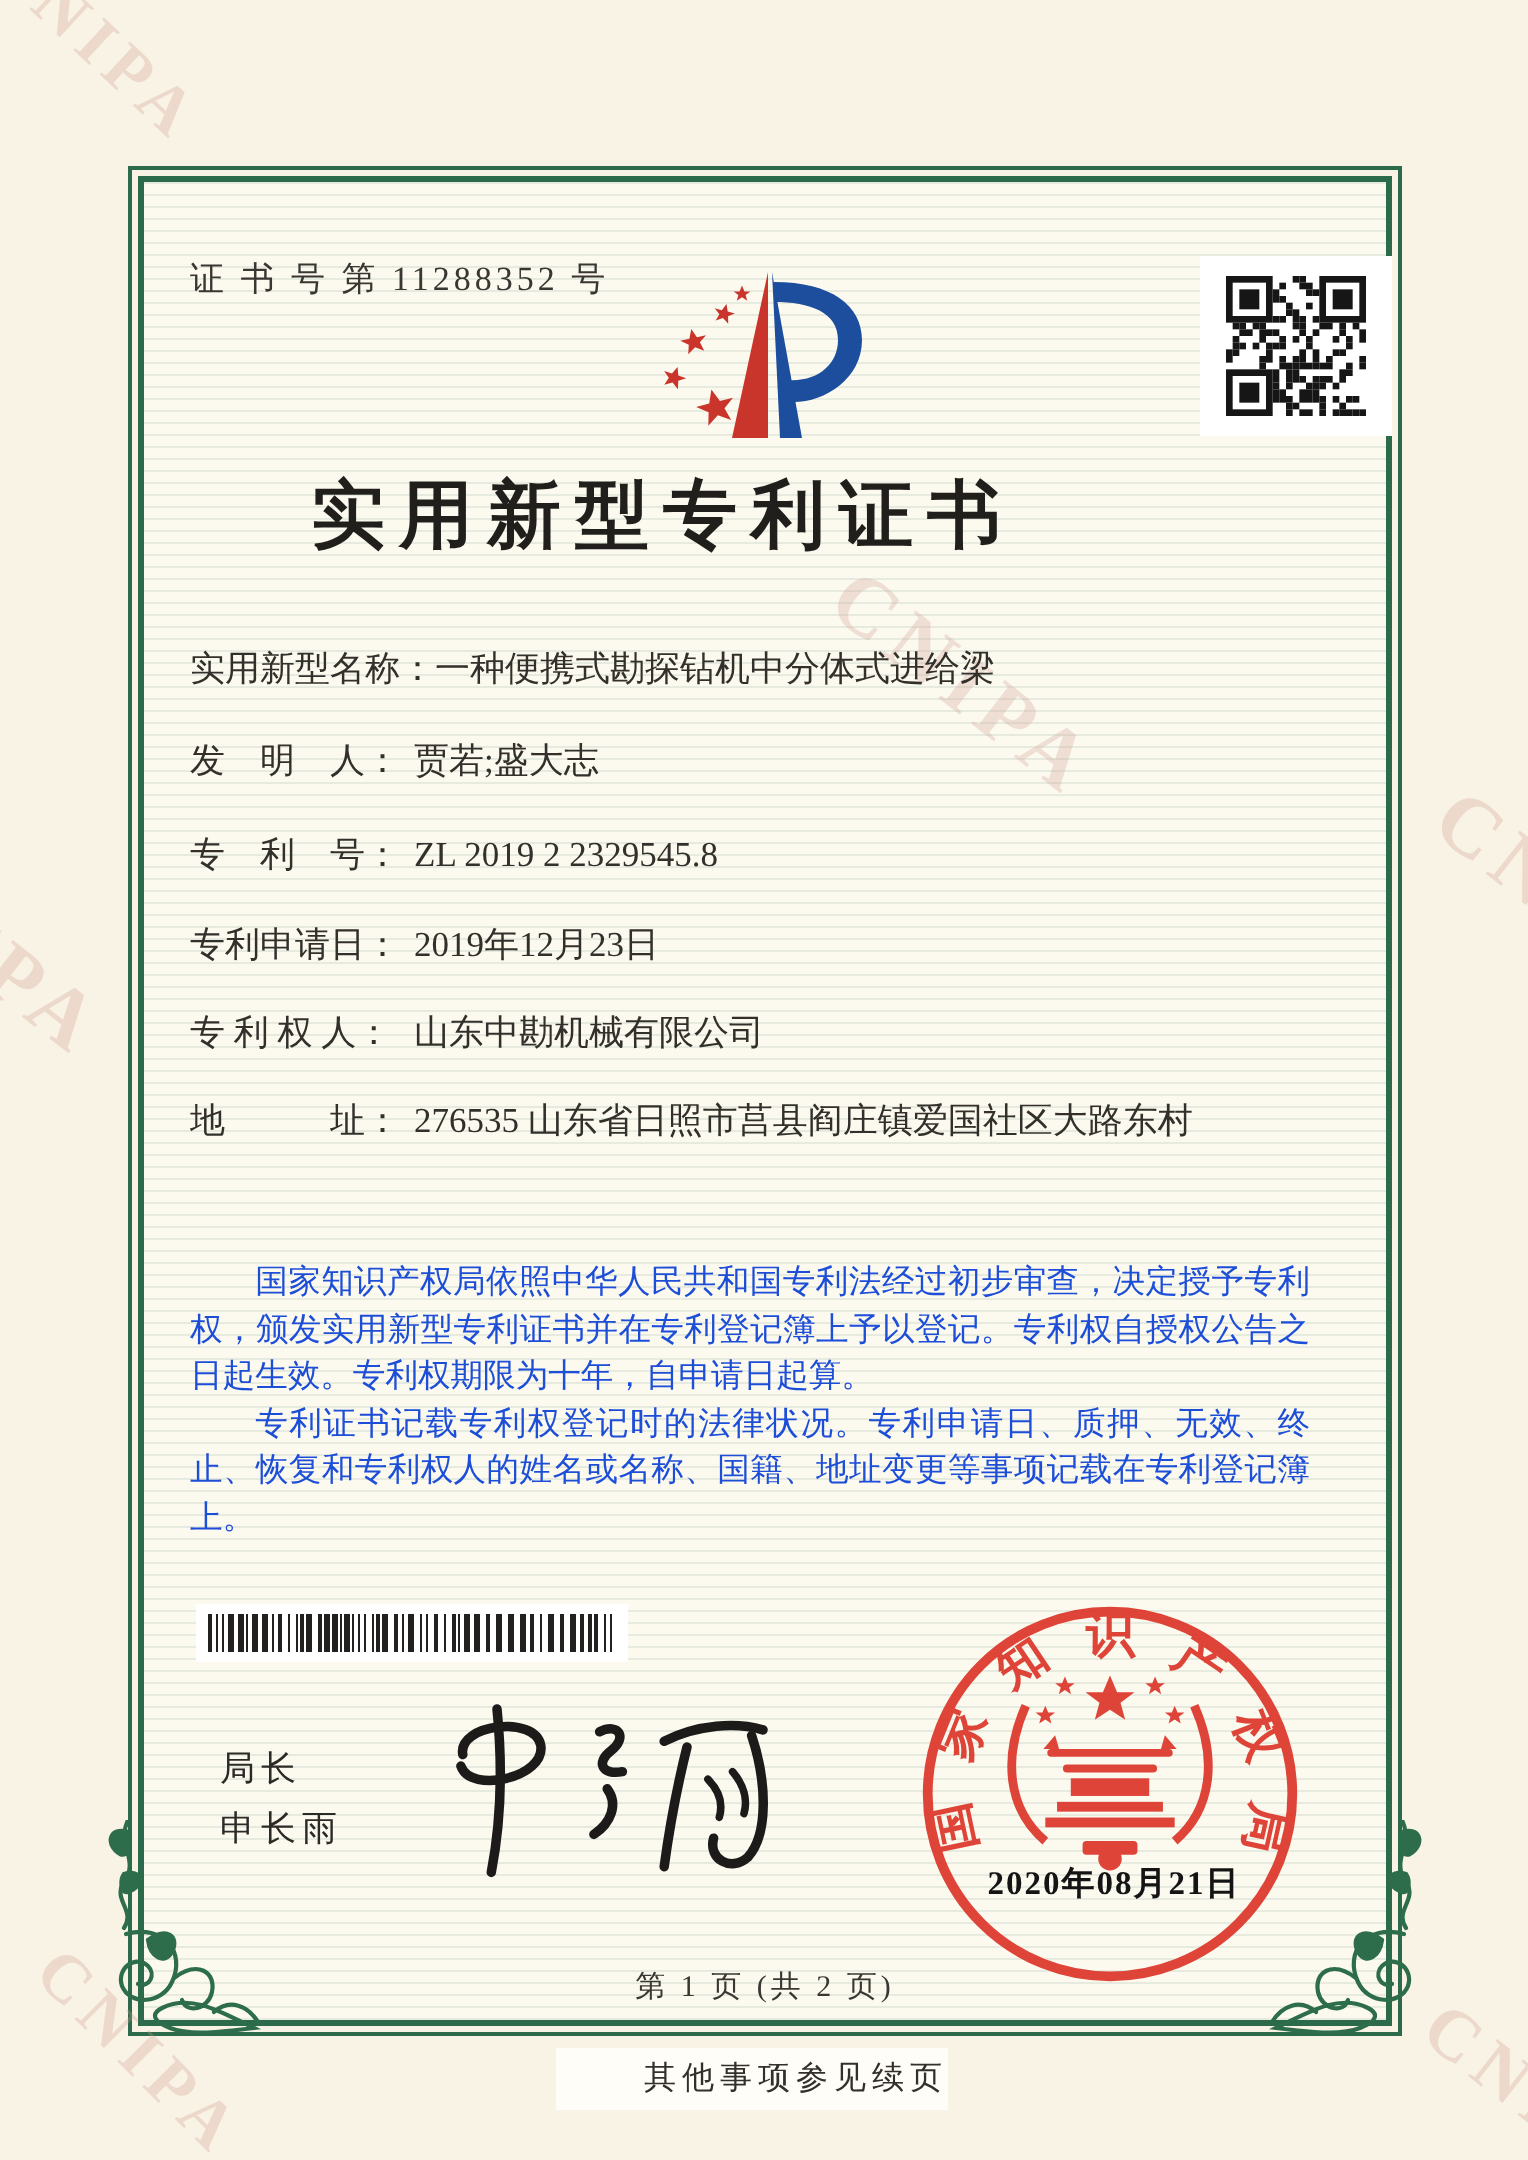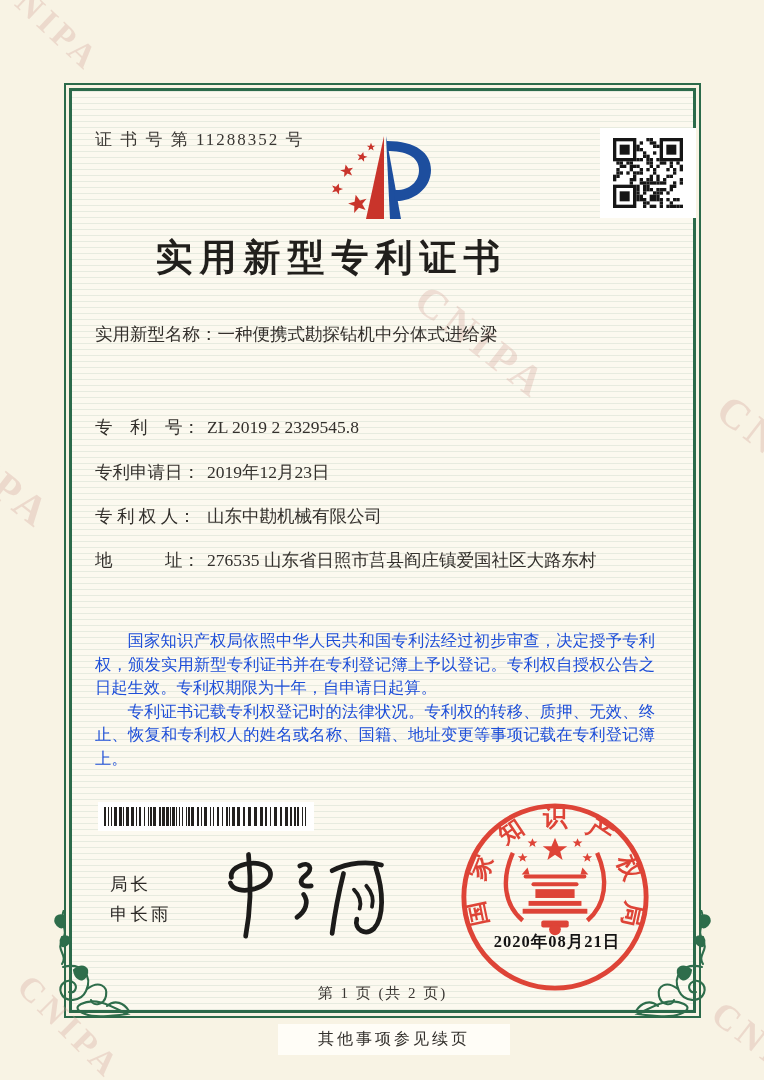--- a/index.html
+++ b/index.html
@@ -32,22 +32,22 @@
   .paras p{margin:0;text-indent:2em;}
   .barcode-box{position:absolute;left:98px;top:802px;width:216px;height:29px;background:#fff;}
   .barcode-box svg{position:absolute;left:6px;top:5px;}
   .signer{position:absolute;left:110px;font-size:17.5px;letter-spacing:3px;color:#2c2a27;font-family:Liberation Serif, serif;}
   .signature{position:absolute;left:215px;top:845px;width:200px;height:95px;}
   .seal{position:absolute;left:457px;top:799px;width:196px;height:196px;opacity:.94;}
   .seal-date{position:absolute;left:462px;top:931px;width:190px;text-align:center;
              font-size:16.5px;letter-spacing:1px;color:#141414;font-weight:600;z-index:4;}
   .pageno{position:absolute;left:64px;top:984px;width:637px;text-align:center;
           font-size:15px;letter-spacing:2px;color:#3a3733;}
-  .footer-box{position:absolute;left:278px;top:1024px;width:232px;height:31px;background:#fffdf7;
-              display:flex;align-items:center;justify-content:center;z-index:3;}
+  .footer-box{position:absolute;left:278px;top:1024px;width:196px;height:31px;background:#fffdf7;
+              display:flex;align-items:center;justify-content:flex-end;z-index:3;}
   .footer-note{font-size:16px;letter-spacing:3px;color:#33302c;}
   .ornament{position:absolute;top:910px;width:86px;height:112px;z-index:4;}
   .orn-left{left:47px;}
   .orn-right{left:632px;transform:scaleX(-1);}
   .qr-box{position:absolute;left:600px;top:128px;width:96px;height:90px;background:#fff;}
   .qr-box svg{position:absolute;left:13px;top:10px;}
 </style>
 </head>
 <body>
 
@@ -246,29 +246,30 @@
           <rect x="64" y="8" width="12" height="12" fill="#161616"></rect>
           <rect x="0" y="56" width="28" height="28" fill="#161616"></rect>
           <rect x="4" y="60" width="20" height="20" fill="#ffffff"></rect>
           <rect x="8" y="64" width="12" height="12" fill="#161616"></rect>
         </svg>
     </div>
 
     <div class="title">实用新型专利证书</div>
 
     <div class="frow" style="top:322px"><span class="lab">实用新型名称：</span><span>一种便携式勘探钻机中分体式进给梁</span></div>
+    <div class="frow" style="top:368px"><span class="lab">发　明　人：</span><span>贾若;盛大志</span></div>
     <div class="frow" style="top:415px"><span class="lab">专　利　号：</span><span>ZL 2019 2 2329545.8</span></div>
     <div class="frow" style="top:460px"><span class="lab">专利申请日：</span><span>2019年12月23日</span></div>
     <div class="frow" style="top:504px"><span class="lab">专 利 权 人：</span><span>山东中勘机械有限公司</span></div>
     <div class="frow" style="top:548px"><span class="lab">地　　　址：</span><span>276535 山东省日照市莒县阎庄镇爱国社区大路东村</span></div>
 
 
     <div class="paras">
       <p>国家知识产权局依照中华人民共和国专利法经过初步审查，决定授予专利权，颁发实用新型专利证书并在专利登记簿上予以登记。专利权自授权公告之日起生效。专利权期限为十年，自申请日起算。</p>
-      <p>专利证书记载专利权登记时的法律状况。专利权的转移、质押、无效、终止、恢复和专利权人的姓名或名称、国籍、地址变更等事项记载在专利登记簿上。</p>
+      <p>专利证书记载专利权登记时的法律状况。专利申请日、质押、无效、终止、恢复和专利权人的姓名或名称、国籍、地址变更等事项记载在专利登记簿上。</p>
     </div>
 
     <div class="barcode-box">
       <svg id="barcode-svg" width="202" height="19" viewBox="0 0 202 19">
           <rect x="0" y="0" width="2" height="19" fill="#23211f"></rect>
           <rect x="4" y="0" width="1" height="19" fill="#23211f"></rect>
           <rect x="7" y="0" width="1" height="19" fill="#23211f"></rect>
           <rect x="10" y="0" width="3" height="19" fill="#23211f"></rect>
           <rect x="15" y="0" width="3" height="19" fill="#23211f"></rect>
           <rect x="19" y="0" width="1" height="19" fill="#23211f"></rect>

